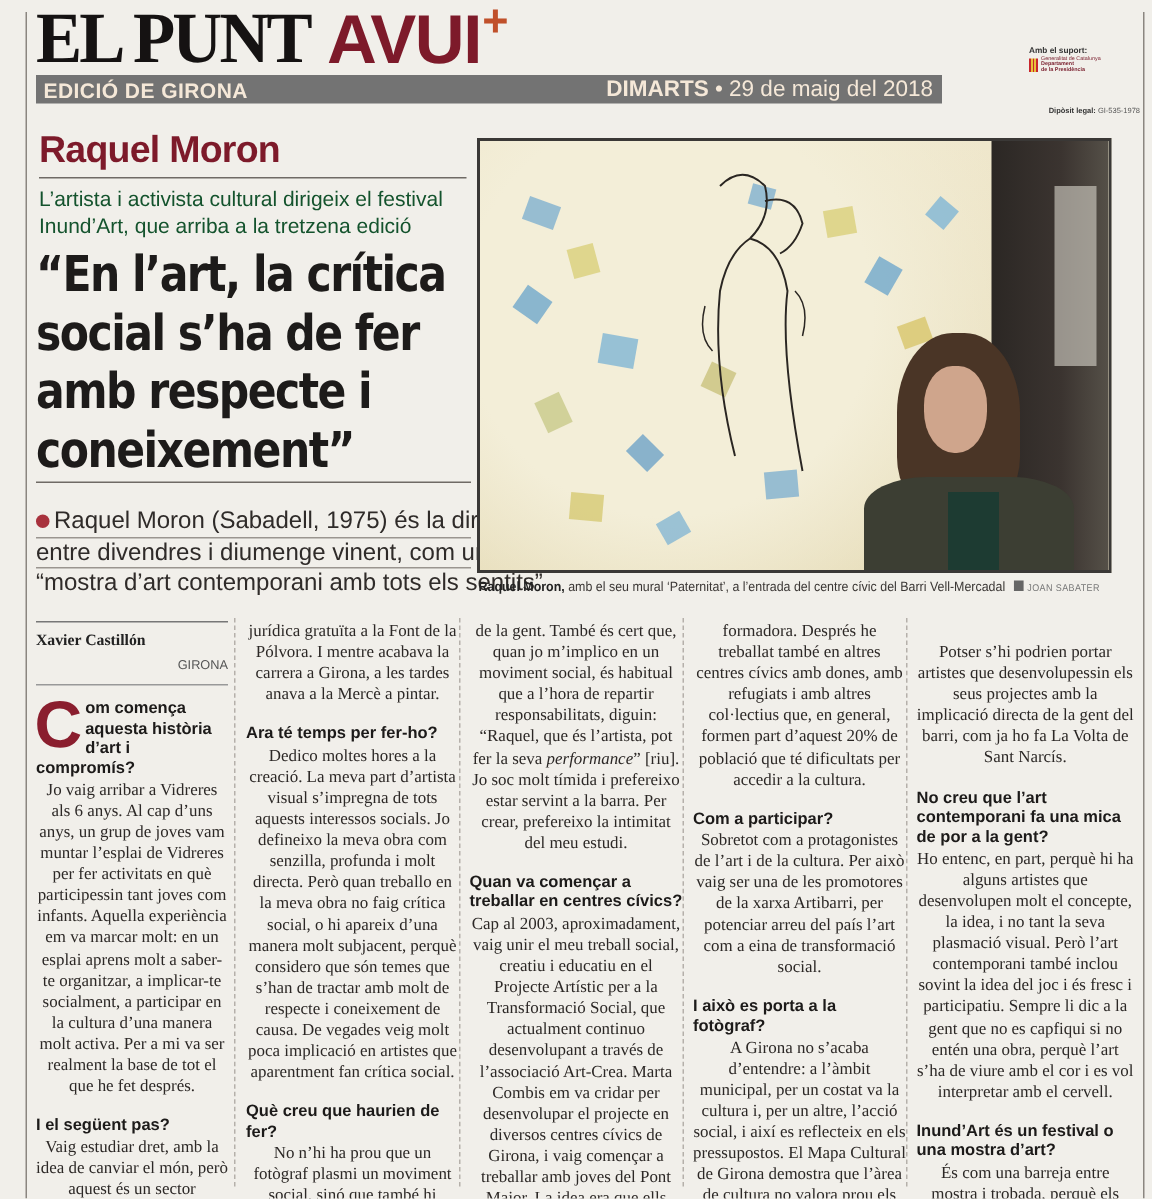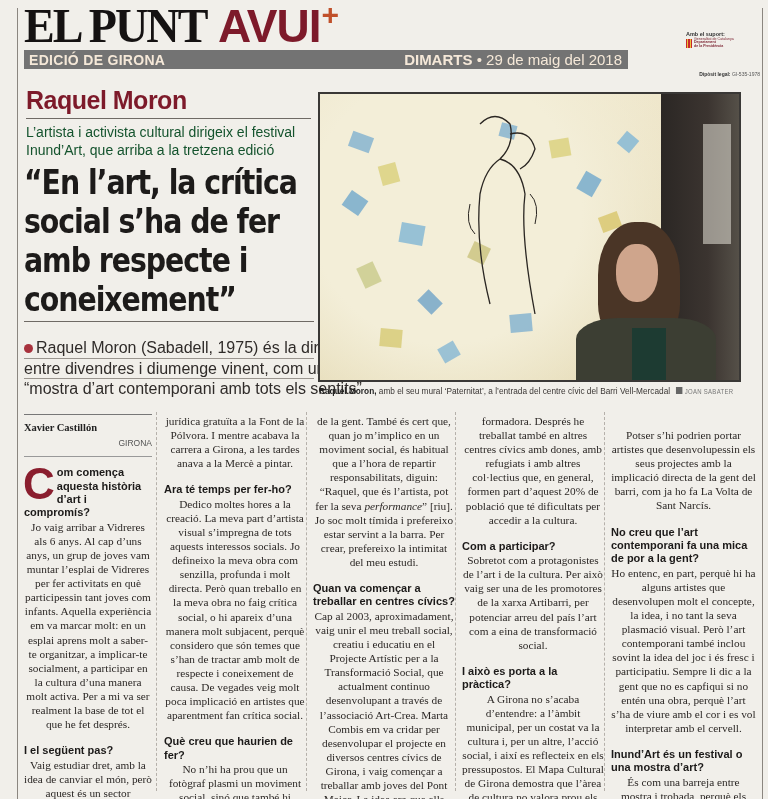--- a/index.html
+++ b/index.html
@@ -194,21 +194,21 @@
 <div class="col" style="left:313px;">
   <p><span>de la gent. També és cert que, quan jo m’implico en un moviment social, és habitual que a l’hora de repartir responsabilitats, diguin: “Raquel, que és l’artista, pot fer la seva </span><em>performance</em><span>” [riu]. Jo soc molt tímida i prefereixo estar servint a la barra. Per crear, prefereixo la intimitat del meu estudi.</span></p>
   <h3>Quan va començar a treballar en centres cívics?</h3>
   <p>Cap al 2003, aproximadament, vaig unir el meu treball social, creatiu i educatiu en el Projecte Artístic per a la Transformació Social, que actualment continuo desenvolupant a través de l’associació Art-Crea. Marta Combis em va cridar per desenvolupar el projecte en diversos centres cívics de Girona, i vaig començar a treballar amb joves del Pont Major. La idea era que ells mateixos acabessin desenvolupant el seu propi projecte artístic, en una experiència tant personal com grupal i també molt social, perquè es tractava que retornessin també alguna cosa al seu entorn més immediat amb una mirada trans-</p>
 </div>
 
 <div class="col" style="left:462px;">
   <p>formadora. Després he treballat també en altres centres cívics amb dones, amb refugiats i amb altres col·lectius que, en general, formen part d’aquest 20% de població que té dificultats per accedir a la cultura.</p>
   <h3>Com a participar?</h3>
   <p>Sobretot com a protagonistes de l’art i de la cultura. Per això vaig ser una de les promotores de la xarxa Artibarri, per potenciar arreu del país l’art com a eina de transformació social.</p>
-  <h3>I això es porta a la pràctica?</h3>
+  <h3>I això es porta a la fotògraf?</h3>
   <p>A Girona no s’acaba d’entendre: a l’àmbit municipal, per un costat va la cultura i, per un altre, l’acció social, i així es reflecteix en els pressupostos. El Mapa Cultural de Girona demostra que l’àrea de cultura no valora prou els centres cívics, tot i que hi ha professors molt bons. De fet, jo vaig començar la carrera de belles arts i la vaig deixar perquè vaig veure que podia aprendre més als centres cívics.</p>
 
 </div>
 
 <div class="col" style="left:611px; width:145px;">
   <p style="margin-top:14px">Potser s’hi podrien portar artistes que desenvolupessin els seus projectes amb la implicació directa de la gent del barri, com ja ho fa La Volta de Sant Narcís.</p>
   <h3>No creu que l’art contemporani fa una mica de por a la gent?</h3>
   <p>Ho entenc, en part, perquè hi ha alguns artistes que desenvolupen molt el concepte, la idea, i no tant la seva plasmació visual. Però l’art contemporani també inclou sovint la idea del joc i és fresc i participatiu. Sempre li dic a la gent que no es capfiqui si no entén una obra, perquè l’art s’ha de viure amb el cor i es vol interpretar amb el cervell.</p>
   <h3>Inund’Art és un festival o una mostra d’art?</h3>
   <p><span>És com una barreja entre mostra i trobada, perquè els artistes tinguin un espai on poder exposar les seves obres, perquè sovint els circuits són molt tancats. Aquest any serà, més que mai, una mostra d’art amb tots els sentits, perquè en molts casos es demanarà a l’espectador que hi participi i interactuï, que visqui i senti experiències.</span></p>

